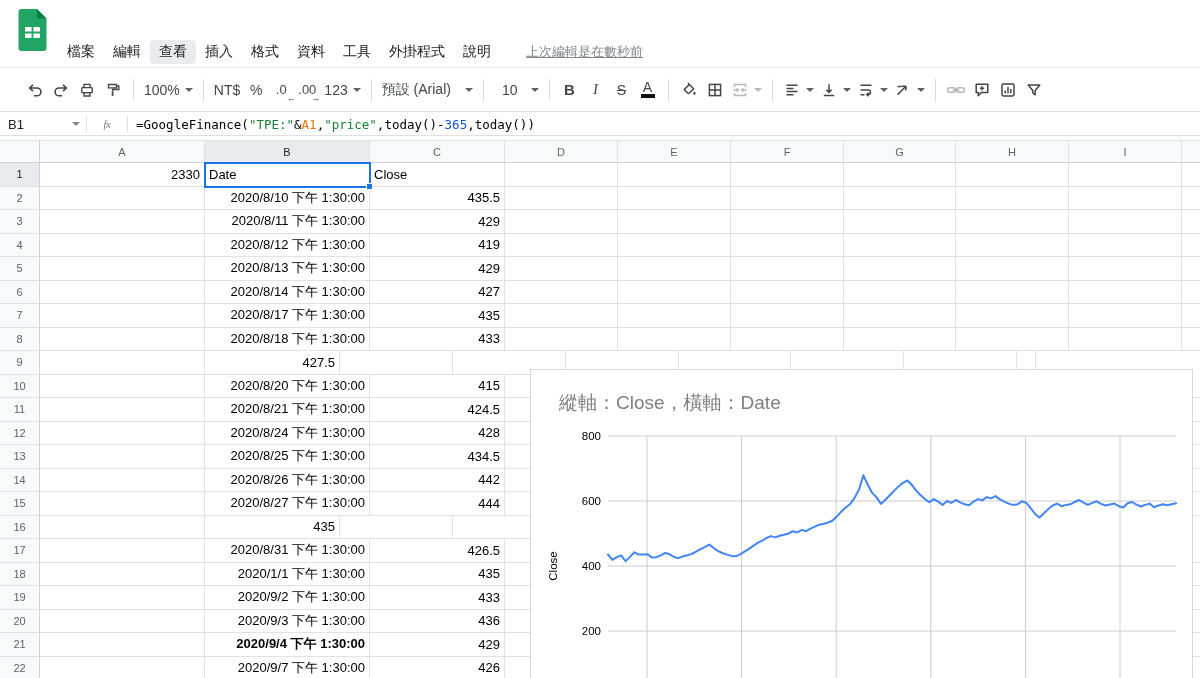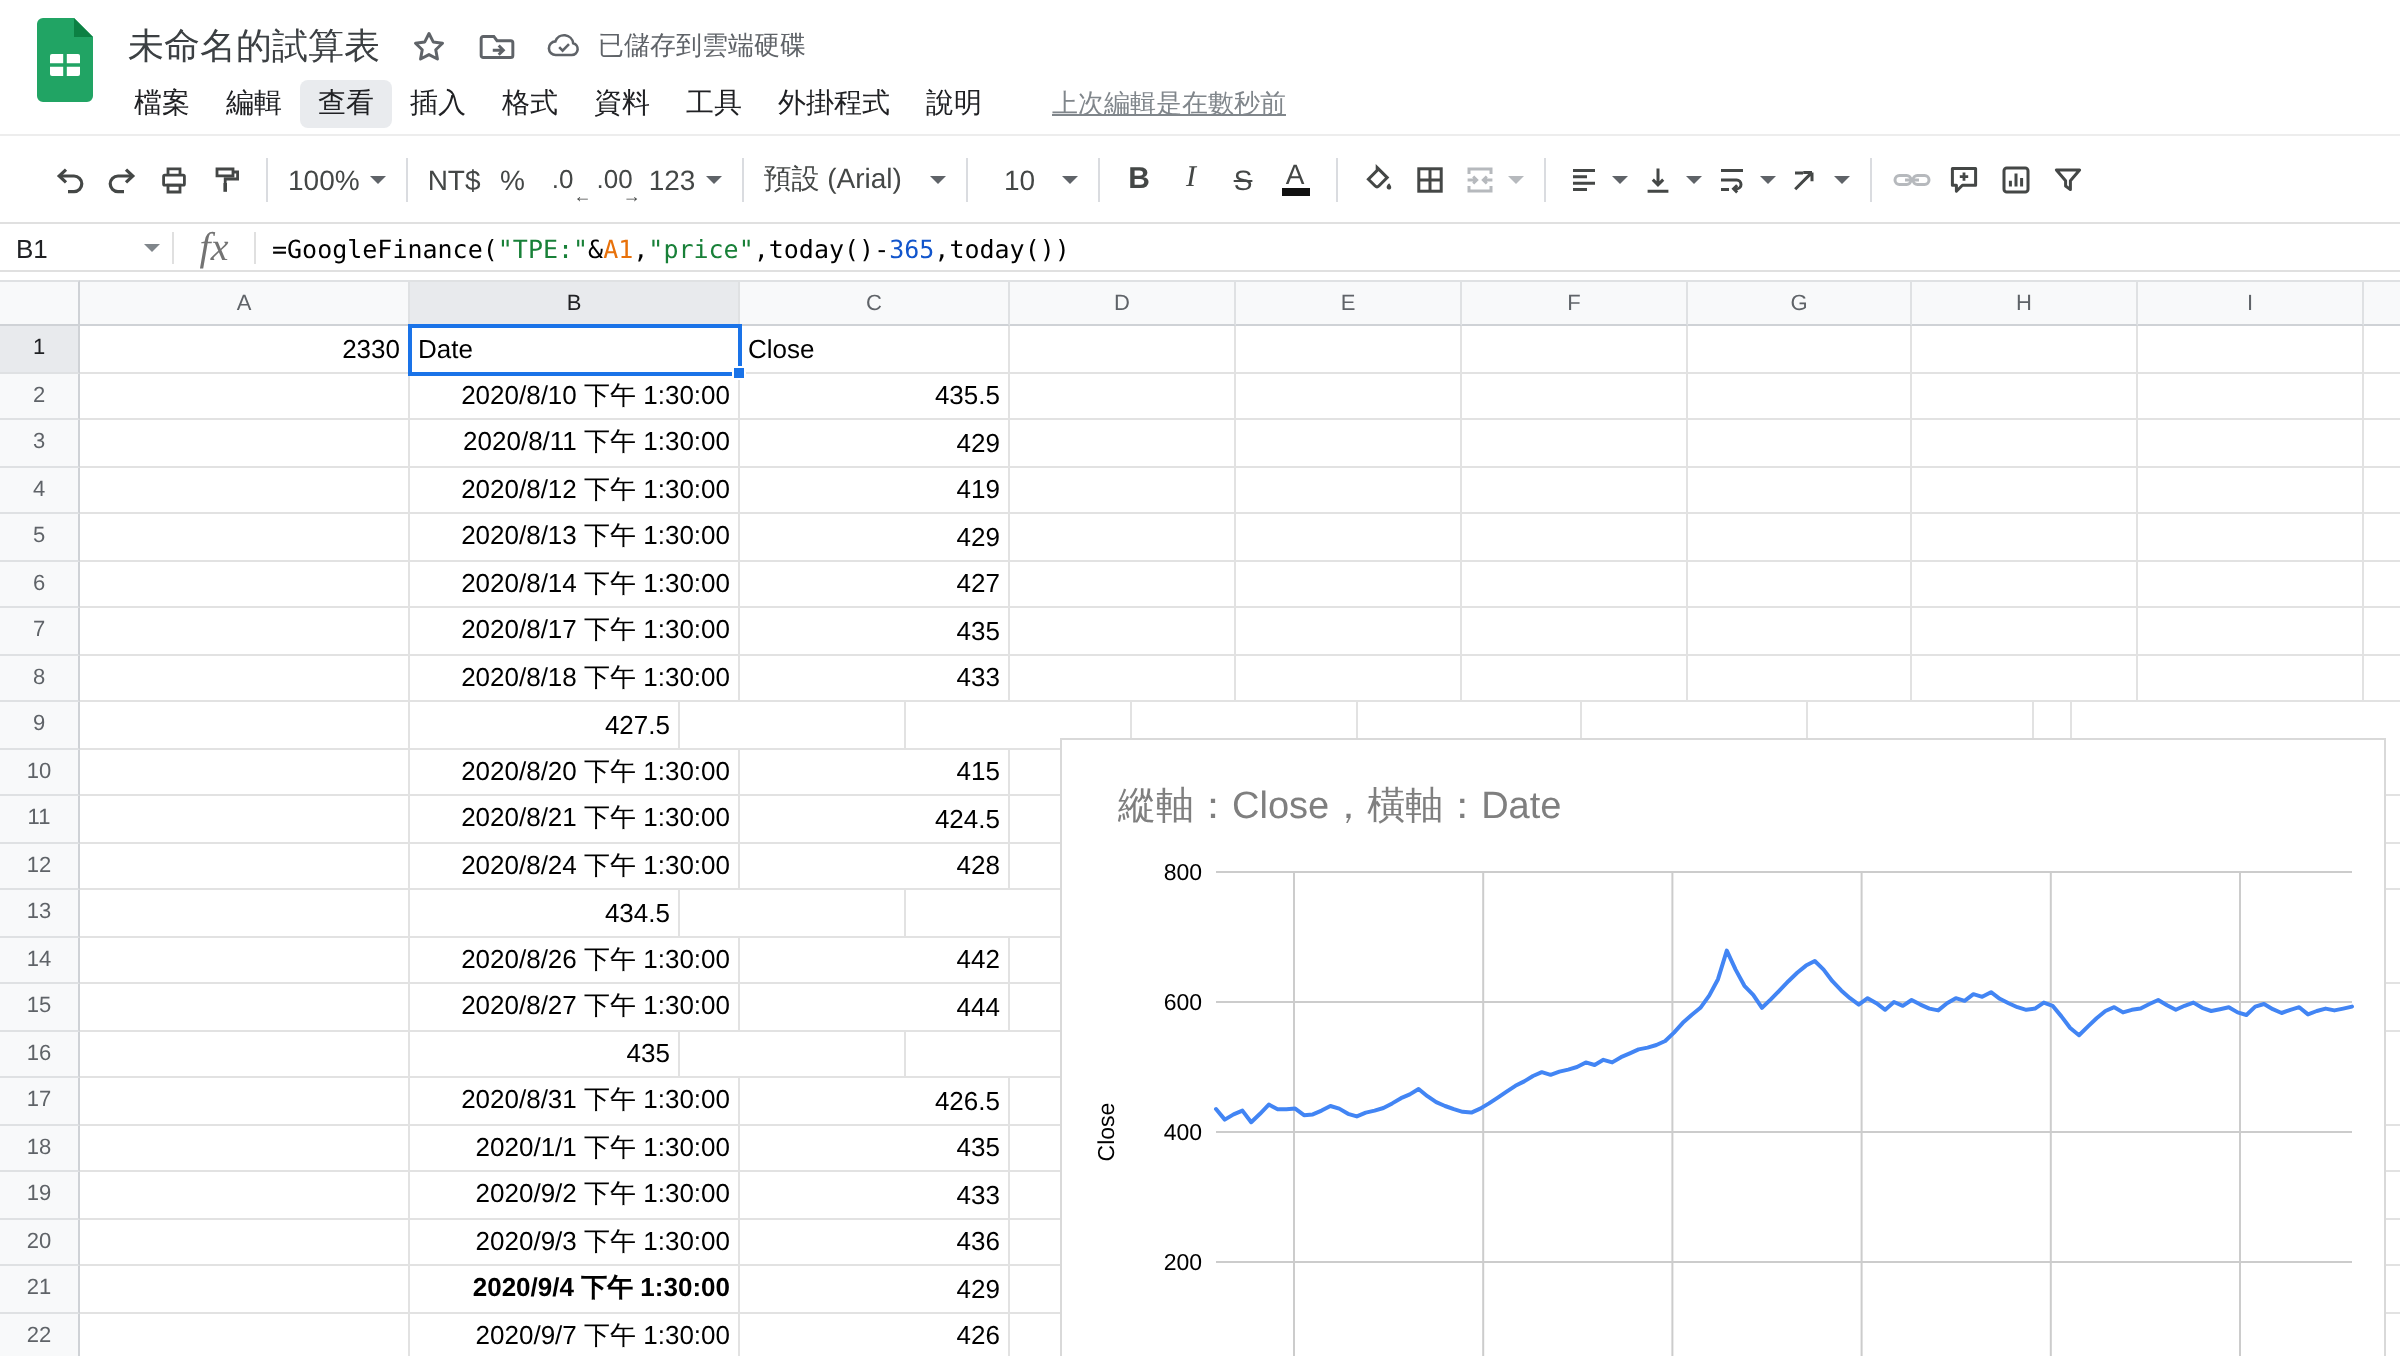--- a/index.html
+++ b/index.html
@@ -38,21 +38,21 @@
   .dec-wrap { position:relative; font-size:13px; color:#444746; padding-right:2px; }
   .dec-wrap .arr { position:absolute; font-size:9px; bottom:-6px; }
 
   
   .fbar { position:absolute; top:113px; left:0; width:1200px; height:23px; display:flex;
           align-items:center; border-bottom:1px solid #e0e0e0; background:#fff; }
   .name-box { width:86px; padding-left:8px; font-size:13px; color:#202124; display:flex; align-items:center; }
   .name-box .caret { margin-left:auto; margin-right:6px; border-top-color:#80868b; }
   .fdiv { width:1px; height:16px; background:#e0e0e0; }
   .fx { width:40px; text-align:center; font-style:italic; font-family:"Liberation Serif", serif;
-        color:#737373; font-size:20px; }
+        color:#737373; font-size:10px; }
   .formula { font-family:"DejaVu Sans Mono", monospace; font-size:12.5px; margin-left:8px; white-space:pre; }
 
   
   .grid-area { position:absolute; top:140px; left:0; width:1200px; height:538px; overflow:hidden; background:#fff; }
   .gcol-headers { display:flex; height:23px; }
   .ghead { background:#f8f9fa; border-right:1px solid #dfe1e3; border-bottom:1px solid #cfd2d6;
            border-top:1px solid #dfe1e3; color:#5f6368; font-size:11px; display:flex;
            align-items:center; justify-content:center; flex:none; }
   .ghead.sel { background:#e8eaed; color:#202124; }
   .grow { display:flex; height:23.5px; }
@@ -75,41 +75,20 @@
 </head>
 <body>
 
 <div class="topbar">
   <svg class="logo" viewBox="0 0 31 42">
     <path d="M20 0H4.5A3 3 0 0 0 1.5 3v36a3 3 0 0 0 3 3h22a3 3 0 0 0 3-3V9.5L20 0z" fill="#21a464"></path>
     <path d="M20 0v9.5h9.5L20 0z" fill="#0c8043"></path>
     <rect x="8" y="18" width="15" height="11" rx="1" fill="#fff"></rect>
     <path d="M8 23.5h15M15.5 18v11" stroke="#21a464" stroke-width="1.8"></path>
   </svg>
-  <div class="title-row">
-    <span class="doc-title">未命名的試算表</span>
-    <span class="tb-ico">
-      <svg width="19" height="19" viewBox="0 0 18 18">
-          <path d="M9 2.6l2 4 4.4.6-3.2 3.1.8 4.4L9 12.6l-4 2.1.8-4.4L2.6 7.2 7 6.6z" fill="none" stroke="#5f6368" stroke-width="1.4" stroke-linejoin="round"></path>
-        </svg>
-    </span>
-    <span class="tb-ico">
-      <svg width="19" height="19" viewBox="0 0 18 18">
-          <path d="M2.5 4h5l1.5 2h6.5a1 1 0 0 1 1 1v6a1 1 0 0 1-1 1h-13a1 1 0 0 1-1-1V5a1 1 0 0 1 1-1z" fill="none" stroke="#5f6368" stroke-width="1.4"></path>
-          <path d="M7 10.5h4.5M9.8 8.3l2.2 2.2-2.2 2.2" fill="none" stroke="#5f6368" stroke-width="1.4"></path>
-        </svg>
-    </span>
-    <span class="saved">
-      <svg width="20" height="20" viewBox="0 0 20 20">
-          <path d="M6 14.5a3.4 3.4 0 0 1-.3-6.8 4.6 4.6 0 0 1 8.9.9 3 3 0 0 1-.7 5.9z" fill="none" stroke="#5f6368" stroke-width="1.3"></path>
-          <path d="M7.6 10.6l1.7 1.7 3.2-3.2" fill="none" stroke="#5f6368" stroke-width="1.3"></path>
-        </svg>
-      <span>已儲存到雲端硬碟</span>
-    </span>
-  </div>
   <div class="menu-row">
 
     <span class="menu-item">檔案</span>
       <span class="menu-item">編輯</span>
       <span class="menu-item active">查看</span>
       <span class="menu-item">插入</span>
       <span class="menu-item">格式</span>
       <span class="menu-item">資料</span>
       <span class="menu-item">工具</span>
       <span class="menu-item">外掛程式</span>
@@ -440,20 +419,21 @@
         <div class="gcell r" style="width: 113px;"></div>
         <div class="gcell r" style="width: 113px;"></div>
         <div class="gcell r" style="width: 112px;"></div>
         <div class="gcell r" style="width: 113px;"></div>
         <div class="gcell r" style="width: 113px;"></div>
         <div class="gcell" style="width: 19px;"></div>
       </div>
       <div class="grow">
         <div class="rhead">13</div>
         <div class="gcell r" style="width: 165px;"></div>
+        <div class="gcell r" style="width: 165px;">2020/8/25 下午 1:30:00</div>
         <div class="gcell r" style="width: 135px;">434.5</div>
         <div class="gcell r" style="width: 113px;"></div>
         <div class="gcell r" style="width: 113px;"></div>
         <div class="gcell r" style="width: 113px;"></div>
         <div class="gcell r" style="width: 112px;"></div>
         <div class="gcell r" style="width: 113px;"></div>
         <div class="gcell r" style="width: 113px;"></div>
         <div class="gcell" style="width: 19px;"></div>
       </div>
       <div class="grow">

